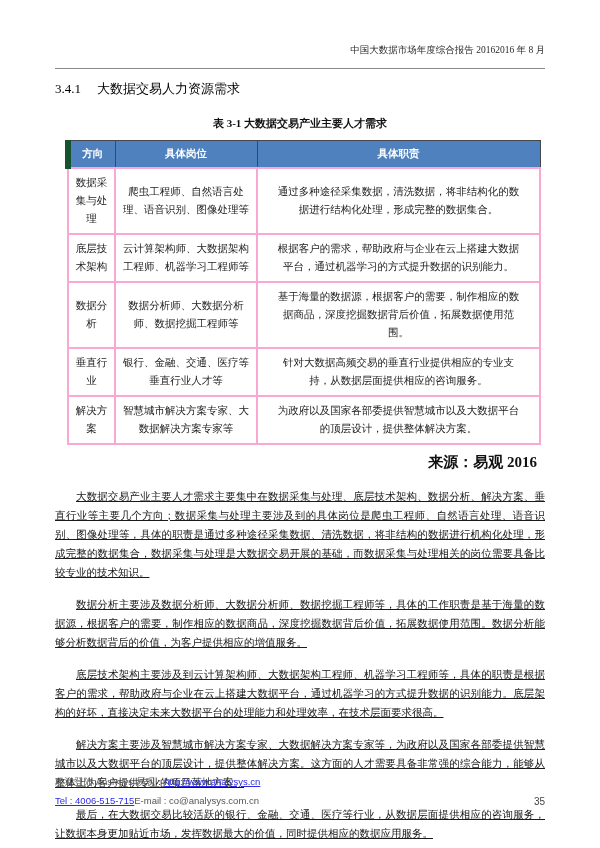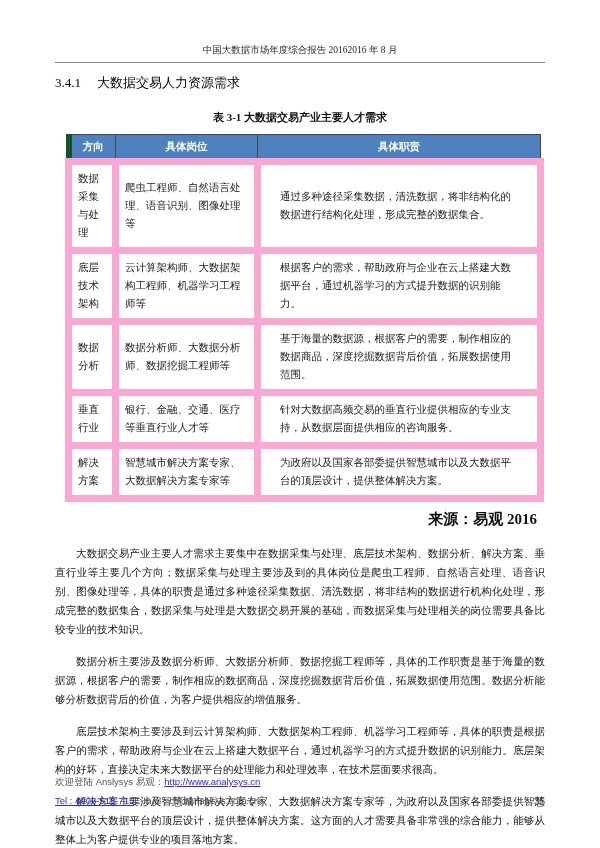--- a/index.html
+++ b/index.html
@@ -1,45 +1,45 @@
 <!DOCTYPE html>
 <html lang="zh" style="--hdr-bg: #4e81bd; --hdr-fg: #ffffff; --link: #2b2be0;"><head>
 <meta charset="utf-8">
 <style>
   * { margin:0; padding:0; box-sizing:border-box; }
   html,body { width:600px; height:848px; background:#ffffff; }
   body { font-family:"Liberation Serif","DejaVu Serif",serif; color:#1a1a1a; }
   .page { position:relative; width:600px; height:848px; background:#fff; overflow:hidden; }
   .content { position:absolute; left:55px; right:55px; top:0; }
 
-  .doc-header { display:flex; justify-content:center; align-items:flex-end;
-    padding-top:44px; padding-bottom:5px; border-bottom:1px solid #8a8a8a;
+  .doc-header { display:flex; justify-content:flex-end; align-items:flex-end;
+    padding-top:44px; padding-bottom:11px; border-bottom:1px solid #8a8a8a;
     font-size:9.5px; color:#2a2a2a; }
 
   .section-heading { margin-top:11px; font-size:13px; font-weight:normal; color:#000; }
   .section-heading .num { margin-right:16px; }
 
   .table-caption { margin-top:18px; text-align:center; font-size:11px; font-weight:bold; color:#111; }
 
   table.talent { margin-top:9px; margin-left:10px; width:472px; border-collapse:collapse; table-layout:fixed; }
   table.talent col.c1 { width:47px; }
   table.talent col.c2 { width:142px; }
   table.talent col.c3 { width:283px; }
   table.talent th { background:var(--hdr-bg,#4e81bd); color:var(--hdr-fg,#ffffff);
     font-size:10.5px; font-weight:bold; height:27px; text-align:center;
     border:1px solid #44474b; border-left:1px solid #3a6ba8; }
   table.talent th:first-child { border-left:6px solid #14532d; }
-  table.talent td { border:7px solid #f9a8d4; font-size:10.5px; line-height:18px;
-    text-align:left; vertical-align:middle; padding:5px 6px; color:#222; }
+  table.talent td { border:2px solid #f9a8d4; font-size:10.5px; line-height:18px;
+    text-align:center; vertical-align:middle; padding:5px 6px; color:#222; }
   table.talent td.duties { padding:5px 19px; }
 
   .source-line { margin-top:8px; margin-left:10px; width:472px; text-align:right;
     font-size:15px; font-weight:bold; color:#111; }
 
-  .body-text { margin-top:6px; }
+  .body-text { margin-top:6px;text-decoration:underline; }
   .body-text p { margin-top:13px; font-size:10.5px; line-height:19px;
     text-align:justify; text-indent:2em; color:#161616; }
   .body-text p:first-child { margin-top:15px; }
 
   .doc-footer { position:absolute; left:55px; right:55px; top:776px;
     font-family:"Liberation Sans","DejaVu Sans",sans-serif; font-size:9.5px; color:#555; }
   .doc-footer .line { margin-bottom:6px; }
   .doc-footer a { color:var(--link,#2b2be0); text-decoration:underline; }
   .doc-footer .welcome { color:#555; }
   .doc-footer .email { color:#555; }

